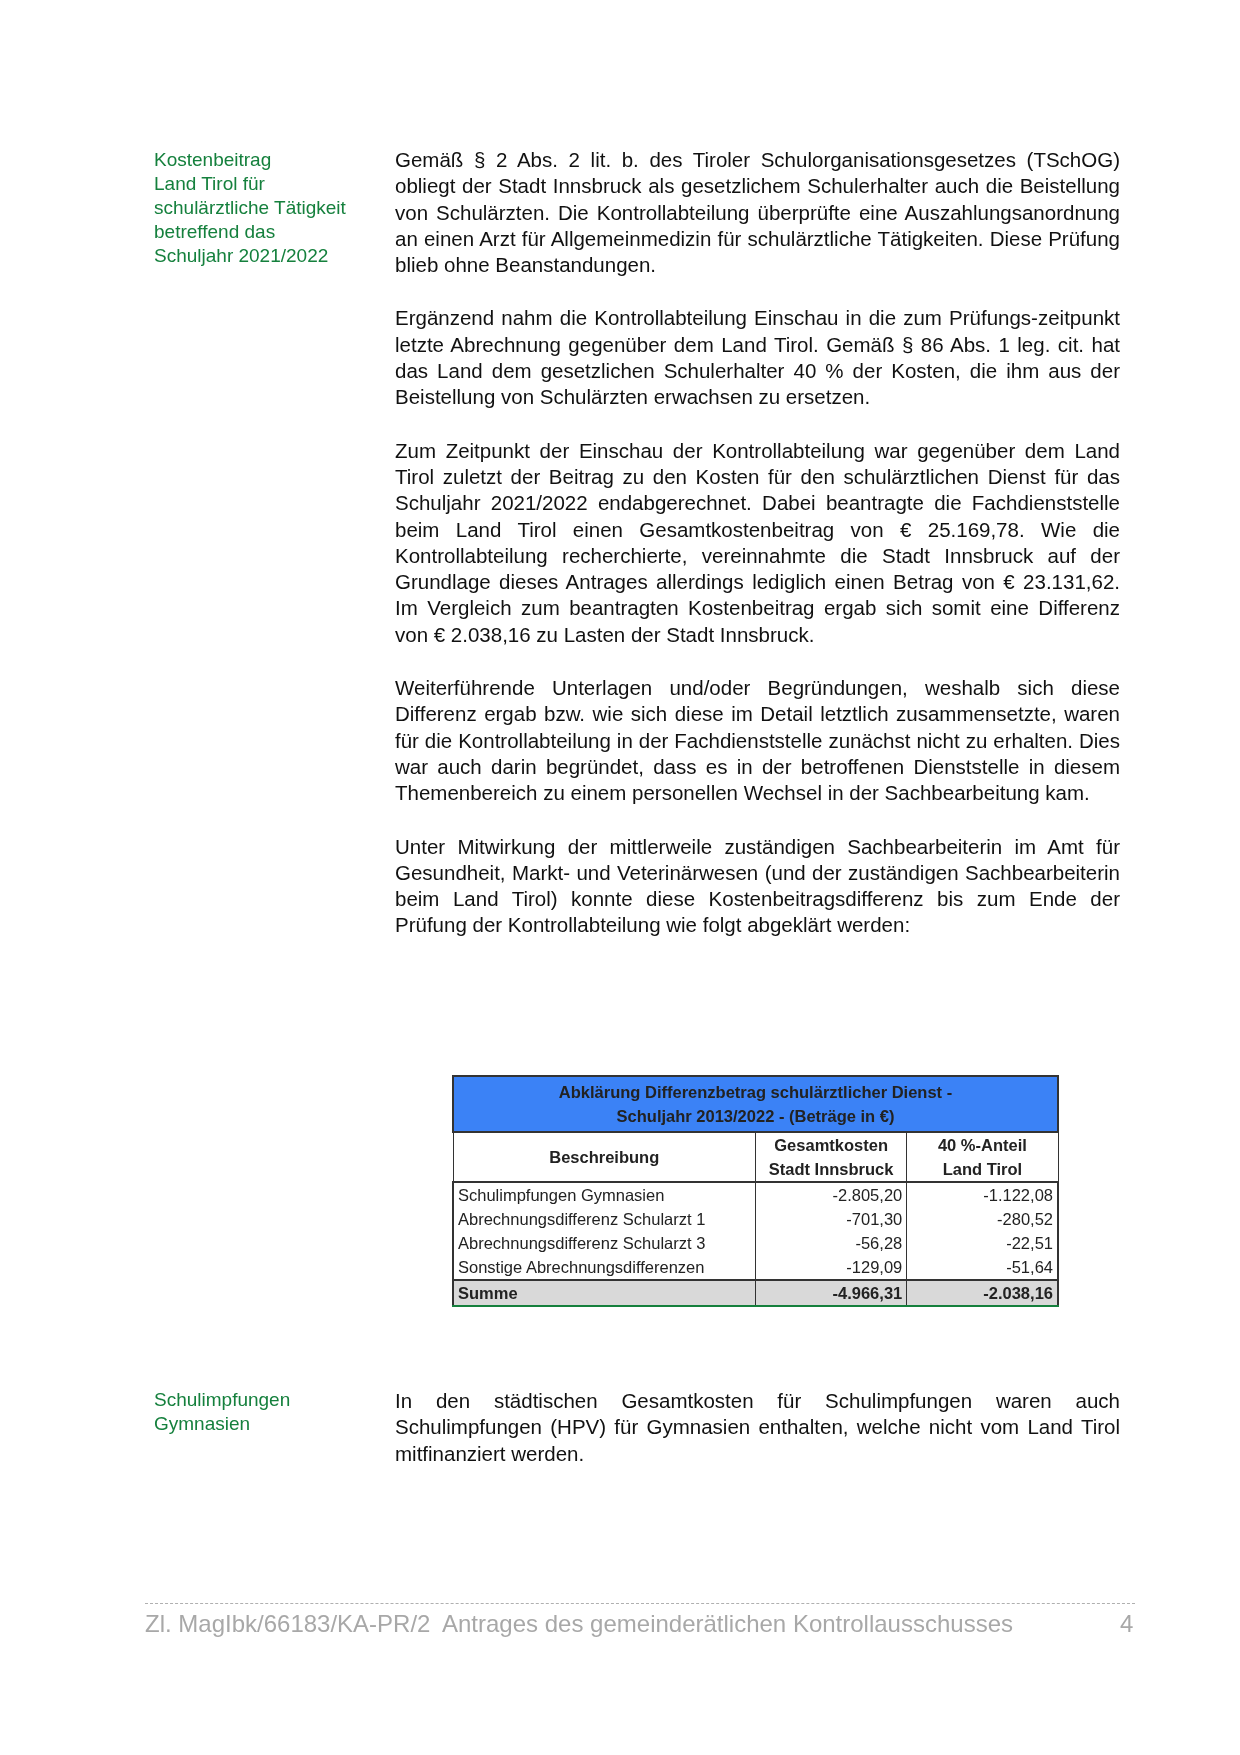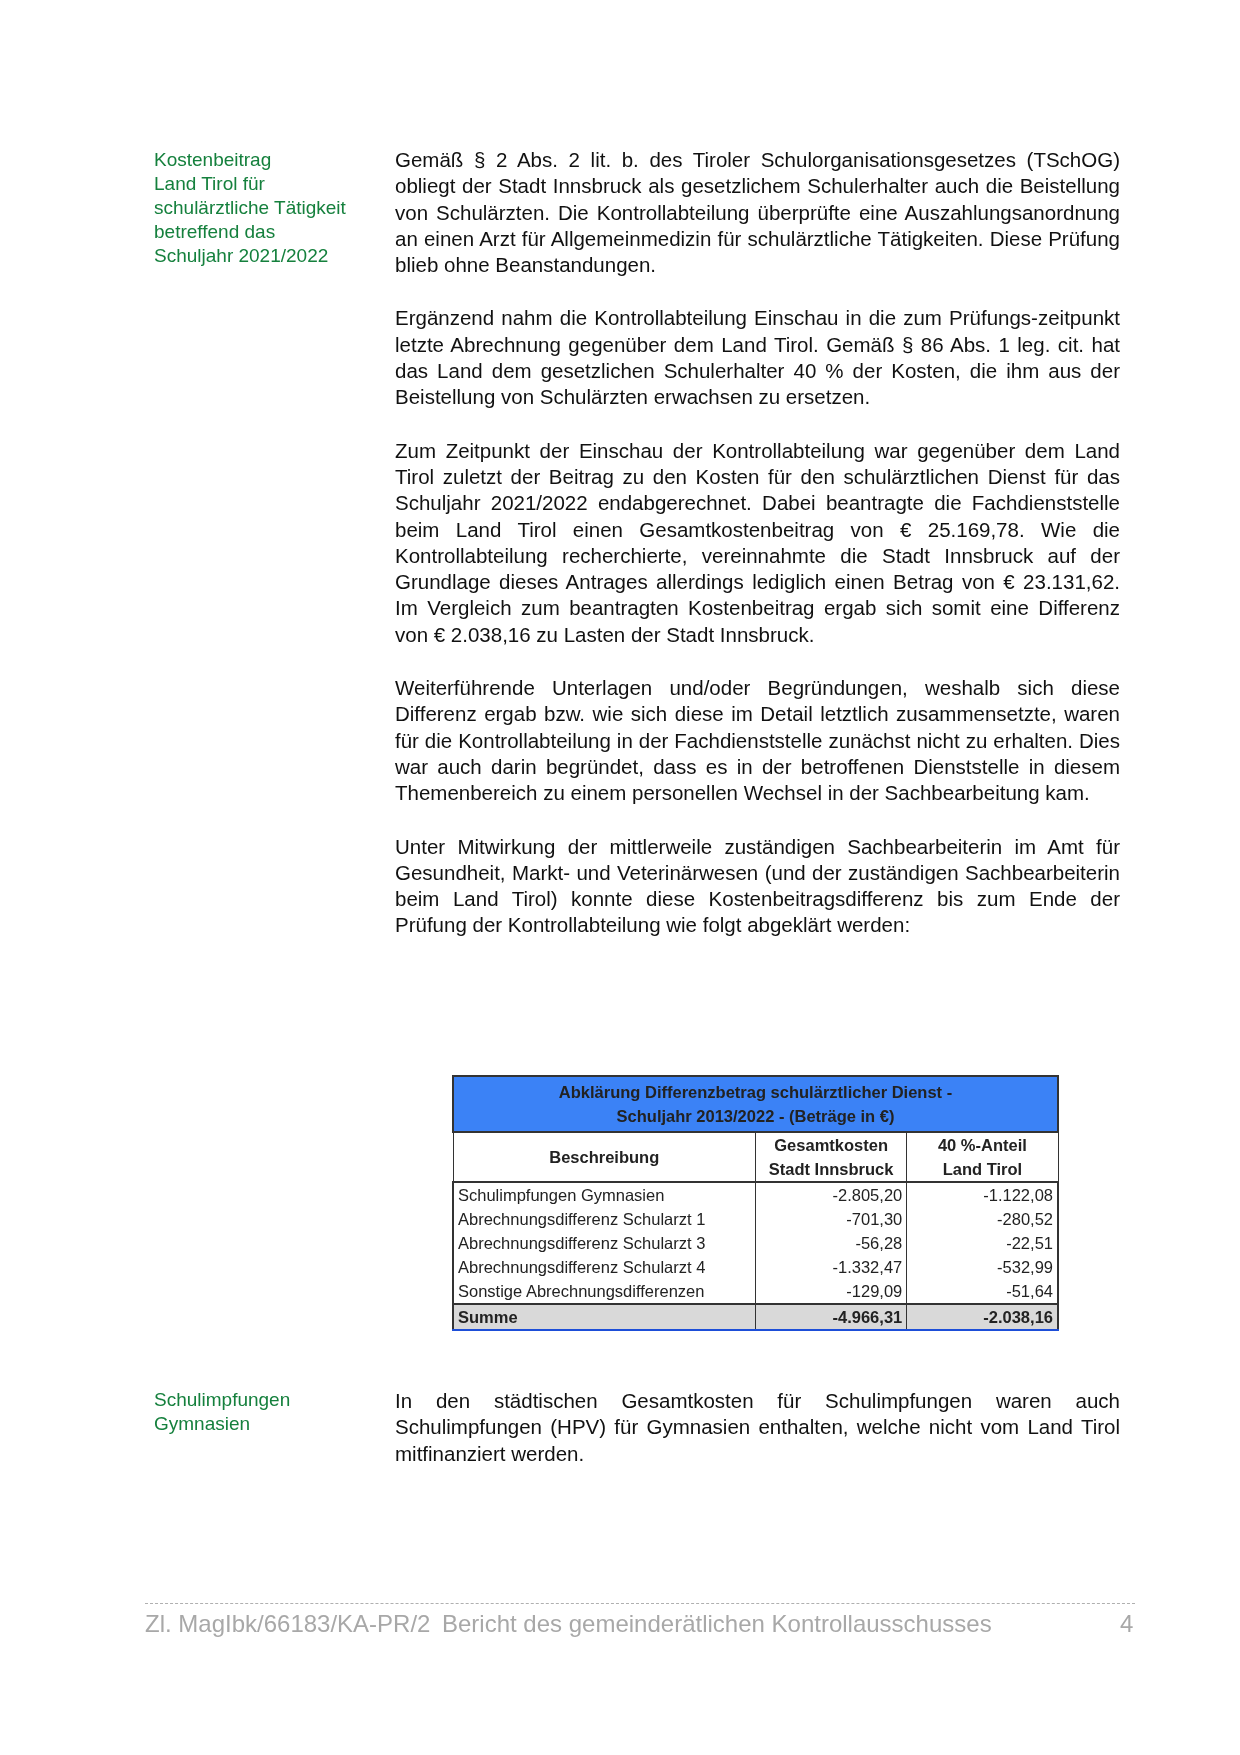--- a/index.html
+++ b/index.html
@@ -13,21 +13,21 @@
   table.t { position: absolute; left: 452px; top: 1075px; width: 607px;
             border-collapse: collapse; font-size: 16.5px; color: #222; }
   table.t td, table.t th { border: 1.5px solid #333; padding: 0 4px; }
   table.t .title { background: #3b82f6; font-weight: bold; text-align: center;
                    line-height: 24px; padding: 3px 20px; border: 2px solid #333; }
   table.t .hdr th { background: #fff; font-weight: bold; line-height: 24px;
                     text-align: center; border-bottom: 2px solid #333; border-top: 2px solid #333; }
   table.t tbody.rows td { border-top: none; border-bottom: none; line-height: 24px; }
   table.t tbody.rows td.num { text-align: right; }
   table.t .sum td { background: #d9d9d9; font-weight: bold; border-top: 2px solid #333;
-                    border-bottom: 2px solid #1d4ed8; line-height: 24px; }
+                    border-bottom: 2px solid #15803d; line-height: 24px; }
   table.t .sum td.num { text-align: right; }
   table.t td:first-child { border-left: 2px solid #333; }
   table.t td:last-child { border-right: 2px solid #333; }
   .footer-line { position: absolute; left: 145px; top: 1603px; width: 990px;
                  border-top: 1.5px dashed #b0b0b0; }
   .footer { position: absolute; top: 1610px; font-size: 24px; color: #a8a8a8; }
 </style>
 </head>
 <body>
 
@@ -77,25 +77,20 @@
       <td>Abrechnungsdifferenz Schularzt 1</td>
       <td class="num">-701,30</td>
       <td class="num">-280,52</td>
     </tr>
     <tr>
       <td>Abrechnungsdifferenz Schularzt 3</td>
       <td class="num">-56,28</td>
       <td class="num">-22,51</td>
     </tr>
     <tr>
-      <td>Abrechnungsdifferenz Schularzt 4</td>
-      <td class="num">-1.332,47</td>
-      <td class="num">-532,99</td>
-    </tr>
-    <tr>
       <td>Sonstige Abrechnungsdifferenzen</td>
       <td class="num">-129,09</td>
       <td class="num">-51,64</td>
     </tr>
   </tbody>
   <tbody>
     <tr class="sum">
       <td>Summe</td>
       <td class="num">-4.966,31</td>
       <td class="num">-2.038,16</td>
@@ -107,14 +102,14 @@
   <div>Schulimpfungen</div>
   <div>Gymnasien</div>
 </div>
 
 <div class="main" style="top:1388px;">
   <p>In den städtischen Gesamtkosten für Schulimpfungen waren auch Schulimpfungen (HPV) für Gymnasien enthalten, welche nicht vom Land Tirol mitfinanziert werden.</p>
 </div>
 
 <div class="footer-line"></div>
 <div class="footer" style="left:145px;">Zl. MagIbk/66183/KA-PR/2</div>
-<div class="footer" style="left:442px;">Bericht des gemeinderätlichen Kontrollausschusses</div>
+<div class="footer" style="left:442px;">Antrages des gemeinderätlichen Kontrollausschusses</div>
 <div class="footer" style="left:1120px;">4</div>
 
 </body></html>

